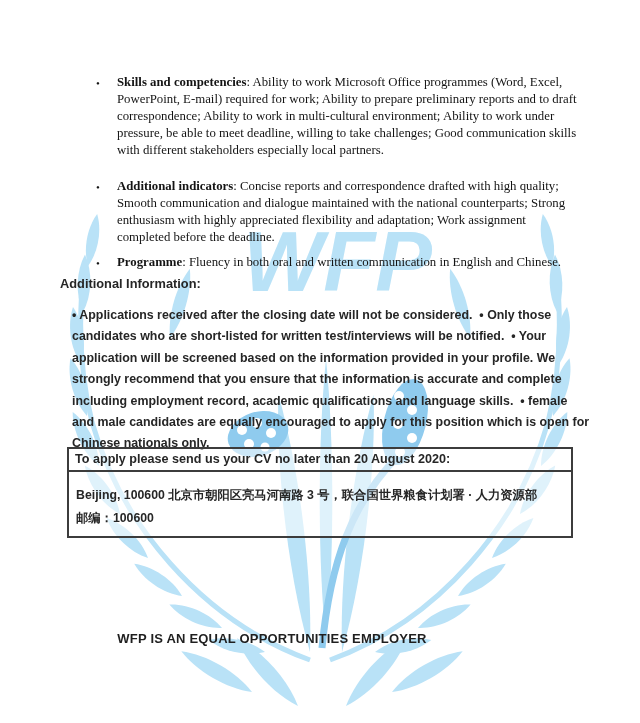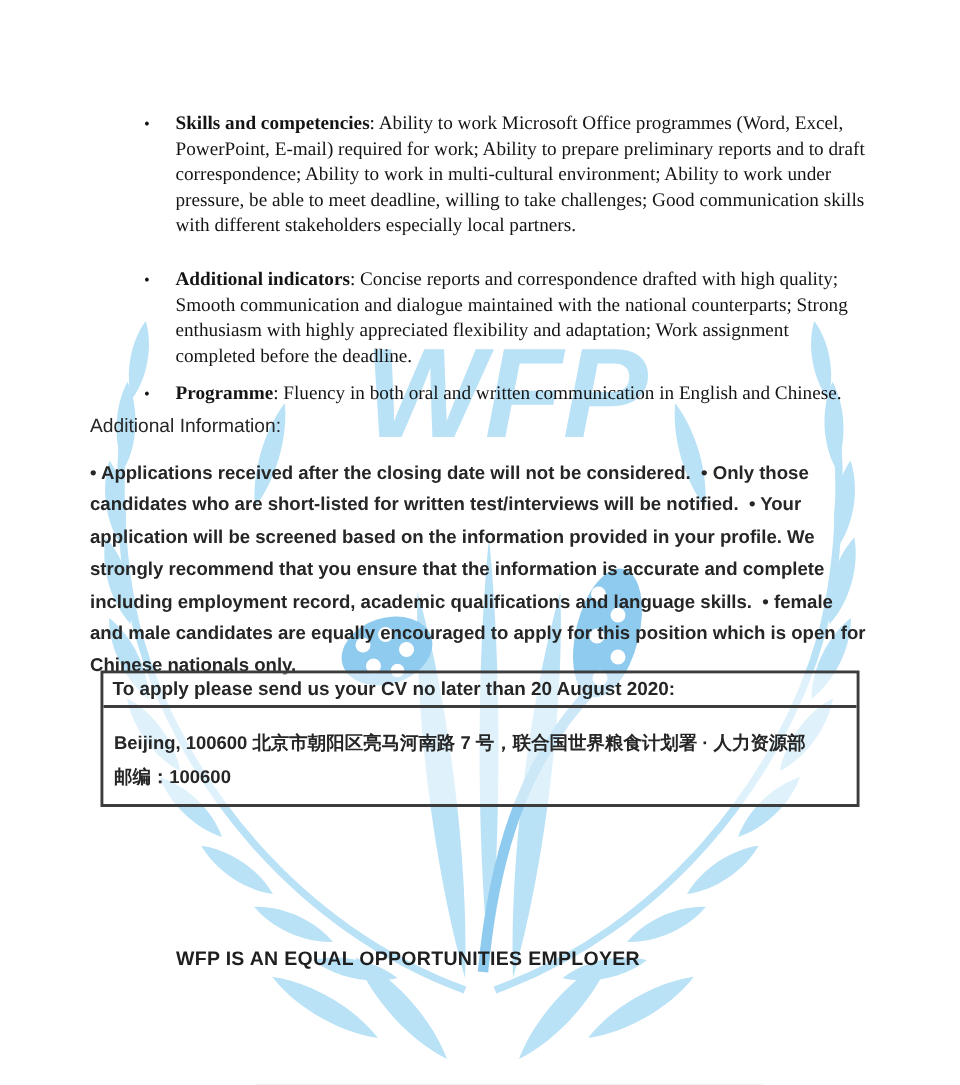--- a/index.html
+++ b/index.html
@@ -23,24 +23,24 @@
     list-style:none;margin:0;padding:0;
   }
   .bullets li{display:flex;}
   .bullets li.b1{margin-bottom:19px;}
   .bullets li.b2{margin-bottom:8px;}
   .bullets .marker{flex:none;width:21px;font-size:11px;padding-top:1px;}
   .bullets .b-label{font-weight:bold;}
 
   .addl-heading{
     position:absolute;left:60px;top:276px;
-    font-size:12.8px;font-weight:normal;color:#262626;
+    font-size:12.8px;font-weight:bold;color:#262626;
   }
   .addl-text{
-    position:absolute;left:60px;top:305px;width:520px;
+    position:absolute;left:72px;top:305px;width:520px;
     font-size:12.4px;font-weight:bold;line-height:21.4px;color:#262626;
     white-space:pre-wrap;
   }
 
   .apply-box{
     position:absolute;left:67px;top:447px;width:502px;
     border:2px solid #3c3c3c;background:rgba(255,255,255,0.0);
     font-weight:bold;color:#262626;
   }
   .apply-box .box-header{
@@ -155,21 +155,21 @@
       </li>
     </ul>
 
     <div class="addl-heading">Additional Information:</div>
 
     <div class="addl-text">• Applications received after the closing date will not be considered.  • Only those candidates who are short-listed for written test/interviews will be notified.  • Your application will be screened based on the information provided in your profile. We strongly recommend that you ensure that the information is accurate and complete including employment record, academic qualifications and language skills.  • female and male candidates are equally encouraged to apply for this position which is open for Chinese nationals only.</div>
 
     <div class="apply-box">
       <div class="box-header">To apply please send us your CV no later than 20 August 2020:</div>
       <div class="box-body">
-        <p>Beijing, 100600 北京市朝阳区亮马河南路 7 号，联合国世界粮食计划署 · 人力资源部</p>
+        <p>Beijing, 100600 北京市朝阳区亮马河南路 3 号，联合国世界粮食计划署 · 人力资源部</p>
         <p class="postal">邮编：100600</p>
       </div>
     </div>
 
     <div class="footer">WFP IS AN EQUAL OPPORTUNITIES EMPLOYER</div>
 
   </div>
 </div>
 
 </body></html>

